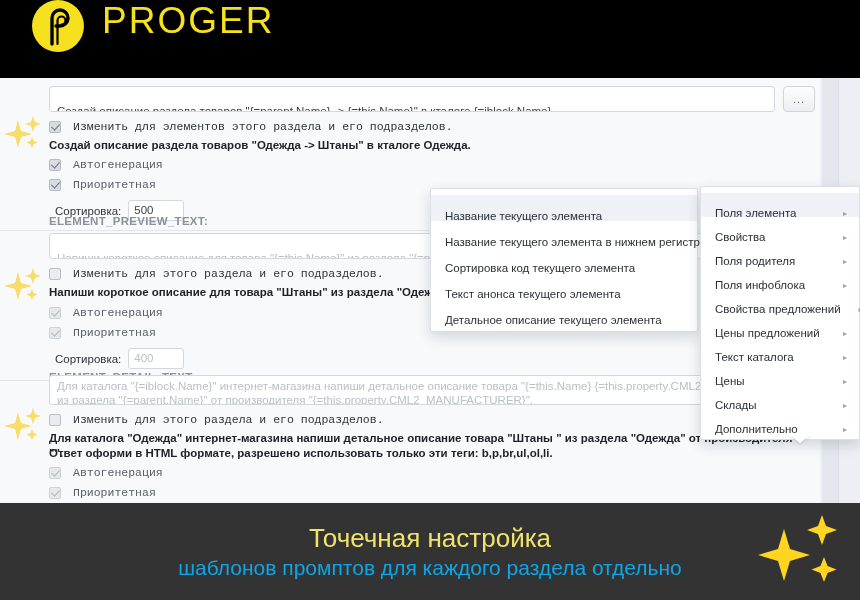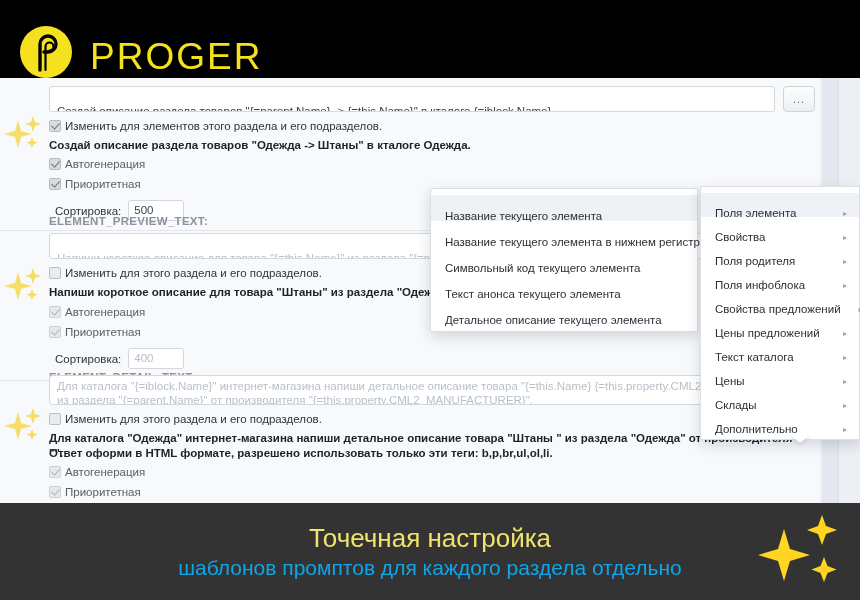--- a/index.html
+++ b/index.html
@@ -20,22 +20,22 @@
     overflow: hidden;
   }
 
   
   .brandbar {
     position: absolute;
     left: 0; top: 0;
     width: 860px; height: 78px;
     background: #000000;
     display: flex;
-    align-items: flex-end;
-    padding-left: 20px;
+    align-items: flex-start;
+    padding-left: 32px;
   }
   .logo-mark {
     width: 52px; height: 52px;
     border-radius: 50%;
     background: #F5E11E;
     position: relative;
     flex: 0 0 auto;
   }
   .logo-mark .p-glyph {
     position: absolute;
@@ -136,24 +136,24 @@
     justify-content: center;
     letter-spacing: 1px;
     font-size: 11px;
     color: #6d747d;
     cursor: pointer;
   }
 
   .chk-line {
     display: flex;
     align-items: center;
-    gap: 4px;
+    gap: 12px;
     font-size: 11.5px;
     color: #2f343c;
-    font-family: Liberation Sans, sans-serif;
+    font-family: Liberation Mono, monospace;
   }
   .chk-line.dim { color: #5a6069; align-items: flex-end; }
 
   .cbox {
     width: 12px; height: 12px;
     border-radius: 2px;
     flex: 0 0 auto;
     position: relative;
     display: inline-block;
   }
@@ -434,21 +434,21 @@
     </div>
 
     <div class="menu" id="menu-sub">
       <div class="menu-item sel">
         <span>Название текущего элемента</span>
       </div>
       <div class="menu-item">
         <span>Название текущего элемента в нижнем регистре</span>
       </div>
       <div class="menu-item">
-        <span>Символьный код текущего элемента</span>
+        <span>Сортировка код текущего элемента</span>
       </div>
       <div class="menu-item">
         <span>Текст анонса текущего элемента</span>
       </div>
       <div class="menu-item">
         <span>Детальное описание текущего элемента</span>
       </div>
     </div>
 
     <div class="menu" id="menu-main">

